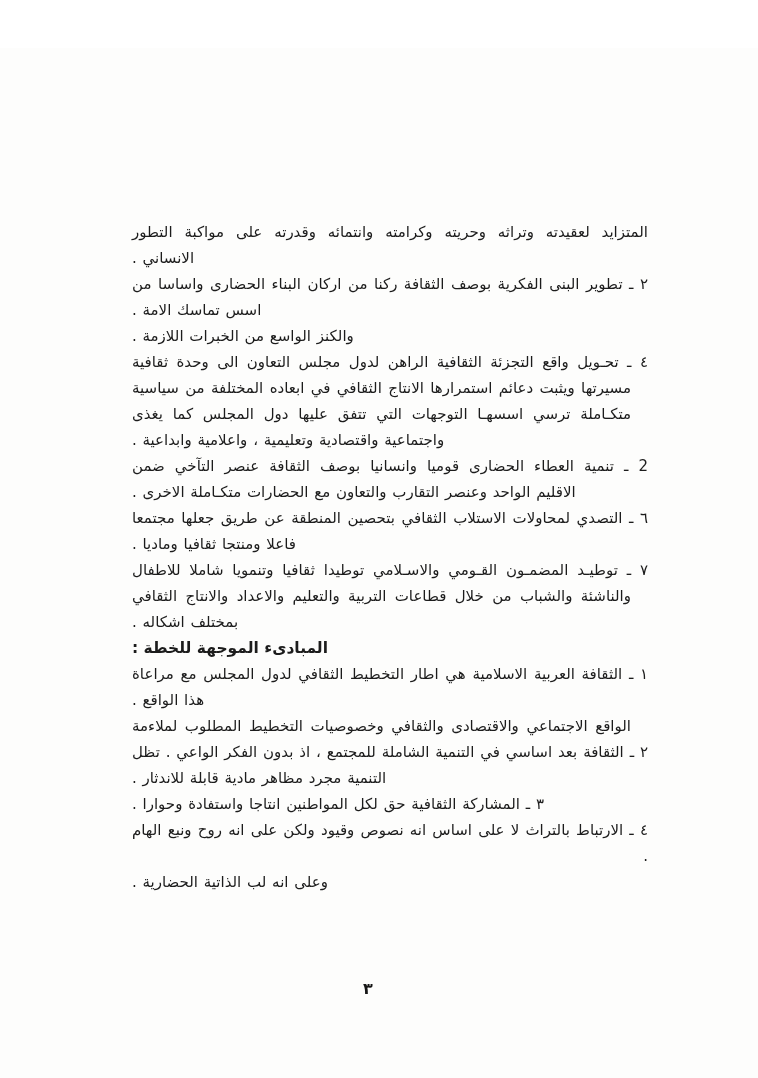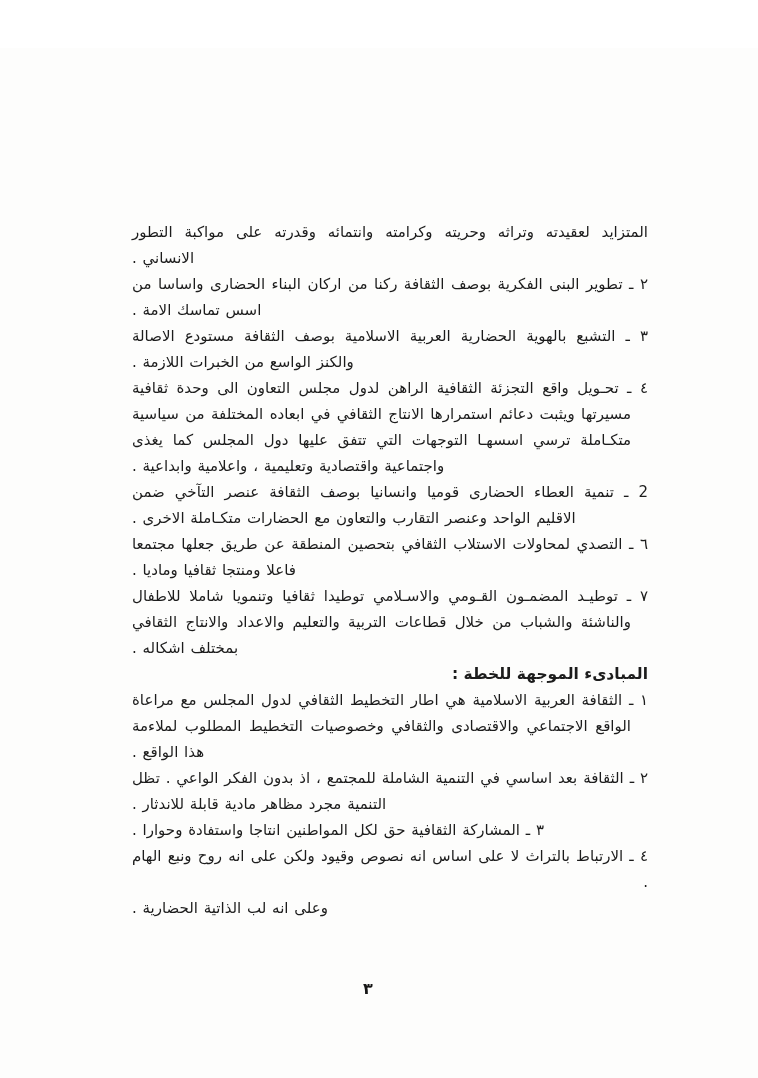--- a/index.html
+++ b/index.html
@@ -36,21 +36,21 @@
   }
   .line.cont {
     padding-right: 17px;
   }
   .heading {
     font-weight: bold;
     font-size: 15.5px;
     margin: 0;
     min-height: 26px;
     line-height: 26px;
-    text-align: right;
+    text-align: left;
   }
   .page-number {
     position: absolute;
     top: 931px; left: 0;
     width: 736px;
     text-align: center;
     direction: rtl;
     font-size: 16px;
     font-weight: bold;
     color: #161616;
@@ -66,21 +66,20 @@
           <div class="line j">المتزايد لعقيدته وتراثه وحريته وكرامته وانتمائه وقدرته على مواكبة التطور</div>
           <div class="line">الانساني .</div>
         </div>
       </div>
     <div id="objectives">
         <div>
           <div class="line j"><span>٢ ـ</span> تطوير البنى الفكرية بوصف الثقافة ركنا من اركان البناء الحضارى واساسا من</div>
           <div class="line cont">اسس تماسك الامة .</div>
         </div>
         <div>
-          <div class="line j"><span>٣ ـ</span> التشبع بالهوية الحضارية العربية الاسلامية بوصف الثقافة مستودع الاصالة</div>
           <div class="line cont">والكنز الواسع من الخبرات اللازمة .</div>
         </div>
         <div>
           <div class="line j"><span>٤ ـ</span> تحـويل واقع التجزئة الثقافية الراهن لدول مجلس التعاون الى وحدة ثقافية</div>
           <div class="line j cont">مسيرتها ويثبت دعائم استمرارها الانتاج الثقافي في ابعاده المختلفة من سياسية</div>
           <div class="line j cont">متكـاملة ترسي اسسهـا التوجهات التي تتفق عليها دول المجلس كما يغذى</div>
           <div class="line cont">واجتماعية واقتصادية وتعليمية ، واعلامية وابداعية .</div>
         </div>
         <div>
           <div class="line j"><span>2 ـ</span> تنمية العطاء الحضارى قوميا وانسانيا بوصف الثقافة عنصر التآخي ضمن</div>
@@ -93,22 +92,22 @@
         <div>
           <div class="line j"><span>٧ ـ</span> توطيـد المضمـون القـومي والاسـلامي توطيدا ثقافيا وتنمويا شاملا للاطفال</div>
           <div class="line j cont">والناشئة والشباب من خلال قطاعات التربية والتعليم والاعداد والانتاج الثقافي</div>
           <div class="line cont">بمختلف اشكاله .</div>
         </div>
       </div>
     <h2 class="heading">المبادىء الموجهة للخطة :</h2>
     <div id="principles">
         <div>
           <div class="line j"><span>١ ـ</span> الثقافة العربية الاسلامية هي اطار التخطيط الثقافي لدول المجلس مع مراعاة</div>
+          <div class="line cont">هذا الواقع .</div>
           <div class="line j cont">الواقع الاجتماعي والاقتصادى والثقافي وخصوصيات التخطيط المطلوب لملاءمة</div>
-          <div class="line cont">هذا الواقع .</div>
         </div>
         <div>
           <div class="line j"><span>٢ ـ</span> الثقافة بعد اساسي في التنمية الشاملة للمجتمع ، اذ بدون الفكر الواعي . تظل</div>
           <div class="line cont">التنمية مجرد مظاهر مادية قابلة للاندثار .</div>
         </div>
         <div>
           <div class="line"><span>٣ ـ</span> المشاركة الثقافية حق لكل المواطنين انتاجا واستفادة وحوارا .</div>
         </div>
         <div>
           <div class="line j"><span>٤ ـ</span> الارتباط بالتراث لا على اساس انه نصوص وقيود ولكن على انه روح ونبع الهام .</div>

